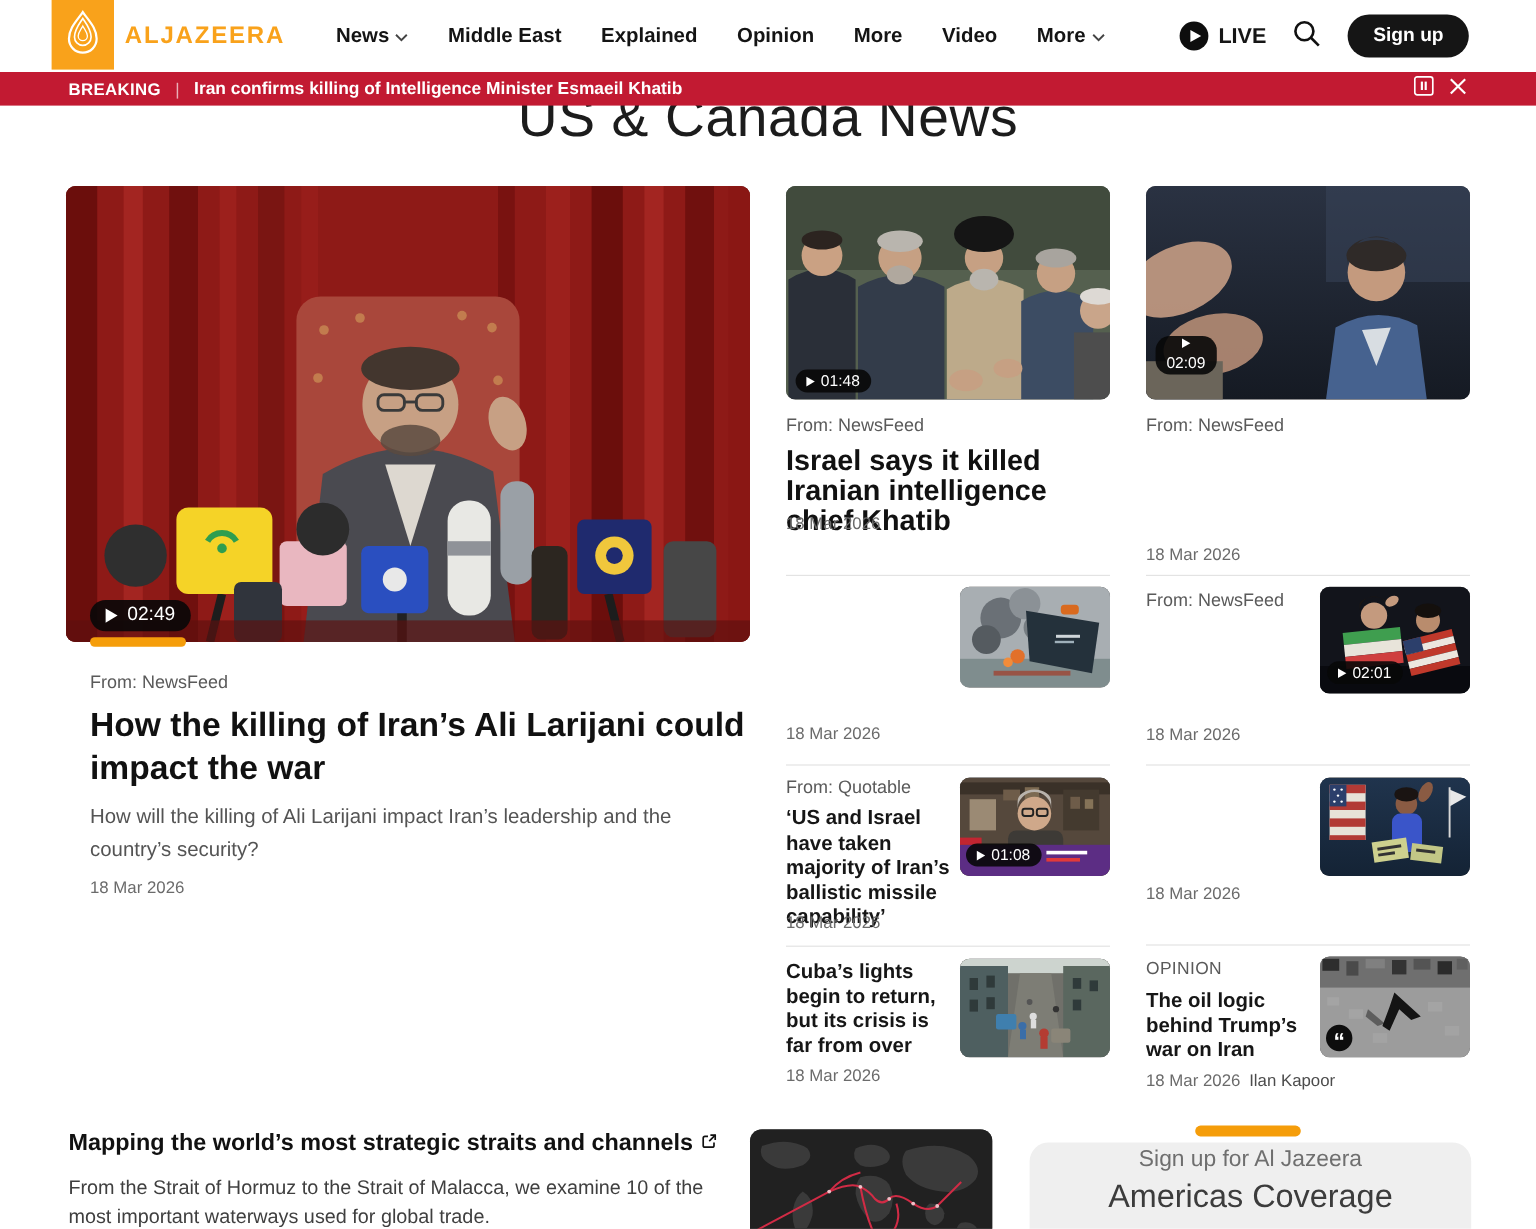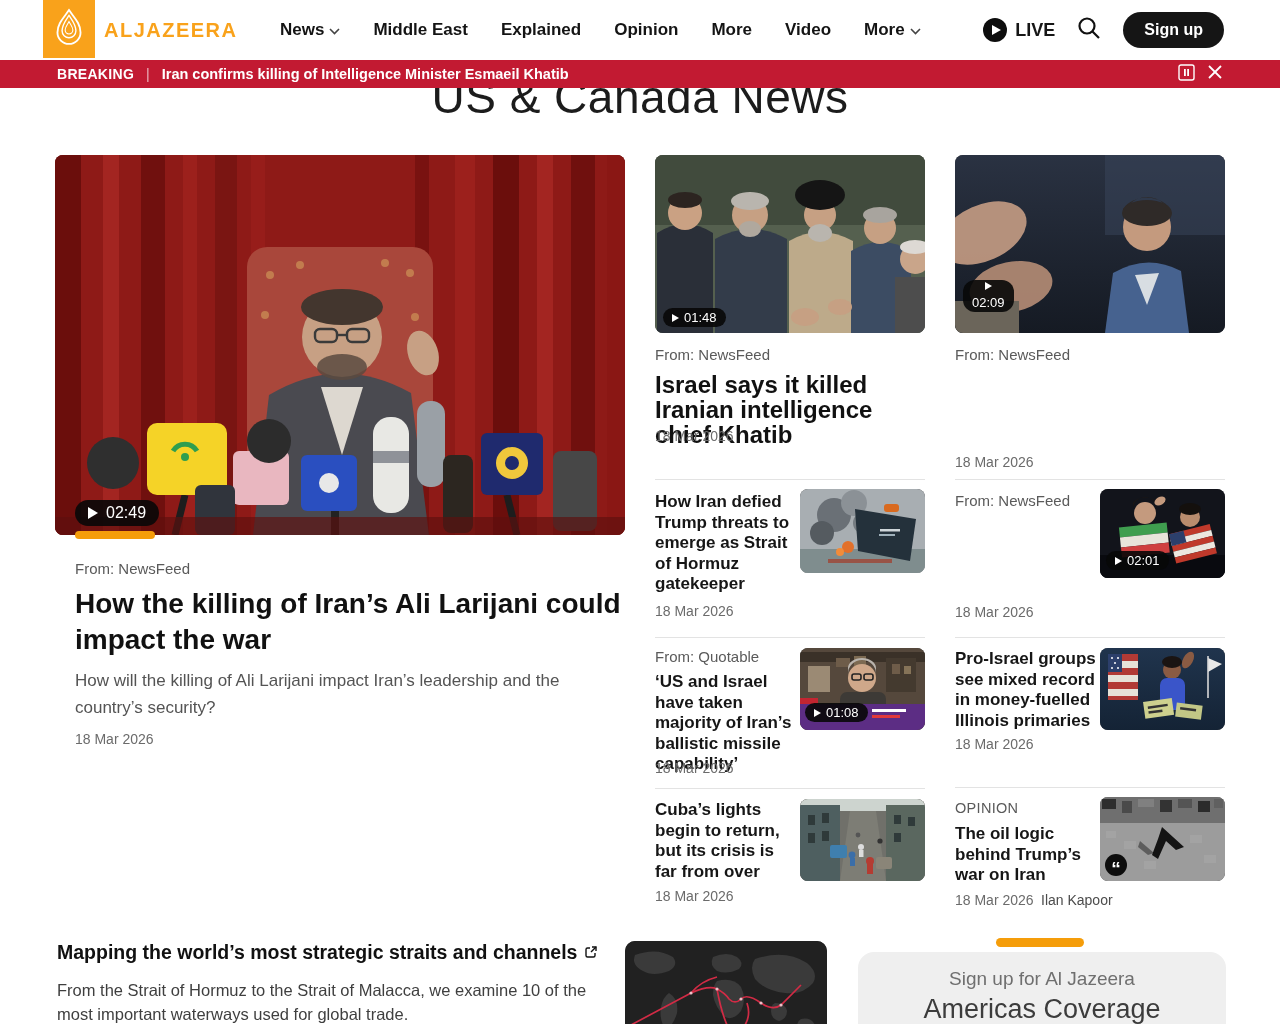--- a/index.html
+++ b/index.html
@@ -55,21 +55,21 @@
   .quote-ic{position:absolute;left:5px;bottom:5px;width:22px;height:22px;border-radius:50%;
             background:#0d0d0d;color:#fff;display:flex;align-items:center;justify-content:center;
             font-size:19px;font-weight:700;line-height:0;padding-top:8px;box-sizing:border-box;}
 
   
   .bh{position:absolute;display:flex;align-items:center;gap:7px;font-size:19.5px;font-weight:700;color:#111;cursor:pointer;}
   .bp{position:absolute;font-size:16.5px;line-height:24px;color:#3f3f3f;}
   .newsletter{position:absolute;left:858px;top:952px;width:368px;height:90px;background:#efefef;
               border-radius:16px 16px 0 0;text-align:center;cursor:pointer;}
   .nl-bar{position:absolute;left:996px;top:938px;width:88px;height:9px;border-radius:5px;background:#f59d0a;}
-  .nl-kicker{margin-top:16px;font-size:19px;color:#6f6f6f;}
+  .nl-kicker{margin-top:4px;font-size:19px;color:#6f6f6f;}
   .nl-title{margin-top:4px;font-size:27px;font-weight:500;color:#3c3c3c;}
 </style>
 </head>
 <body>
 
 <div class="header">
   <div class="logo-box">
     <span>
       <svg width="40" height="46" viewBox="0 0 52 58">
         <path d="M26 7 C20 16 11 24 11 36 a15 15 0 0 0 30 0 C41 24 32 16 26 7 Z" fill="none" stroke="#fff" stroke-width="2.4"></path>
@@ -256,21 +256,20 @@
       <span class="tri"></span>
       <span>01:48</span>
     </div>
   </div>
   <div class="src" style="left:0;top:346px;">From: NewsFeed</div>
   <div class="h-lg" style="left:0;top:372px;width:264px;">Israel says it killed Iranian intelligence chief Khatib</div>
   <div class="date" style="left:0;top:428px;">18 Mar 2026</div>
 
   <div class="divider" style="top:479px;"></div>
 
-  <div class="h-sm" style="left:0;top:492px;width:138px;">How Iran defied Trump threats to emerge as Strait of Hormuz gatekeeper</div>
   <div class="date" style="left:0;top:603px;">18 Mar 2026</div>
   <div class="fig" style="right:0;top:489px;width:125px;height:84px;">
     <svg width="125" height="84" viewBox="0 0 125 84" preserveAspectRatio="none">
       <rect width="125" height="84" fill="#a8aeb2"></rect>
       <rect y="60" width="125" height="24" fill="#7f8d8e"></rect>
       <circle cx="34" cy="26" r="17" fill="#6a7076"></circle>
         <circle cx="54" cy="14" r="13" fill="#8b9196"></circle>
       <circle cx="22" cy="44" r="12" fill="#555b60"></circle>
         <circle cx="64" cy="34" r="11" fill="#767d82"></circle>
       <path d="M55,20 L116,30 L110,72 L58,62 Z" fill="#24313b"></path>
@@ -406,21 +405,20 @@
       <ellipse cx="60" cy="12" rx="6" ry="4" fill="#c49a7e" transform="rotate(-30 60 12)"></ellipse>
     </svg>
     <div class="vbadge small" style="left:6px;bottom:8px;">
       <span class="tri"></span>
       <span>02:01</span>
     </div>
   </div>
 
   <div class="divider" style="top:637px;"></div>
 
-  <div class="h-sm" style="left:0;top:649px;width:142px;">Pro-Israel groups see mixed record in money-fuelled Illinois primaries</div>
   <div class="date" style="left:0;top:736px;">18 Mar 2026</div>
   <div class="fig" style="right:0;top:648px;width:125px;height:82px;">
     <svg width="125" height="82" viewBox="0 0 125 82" preserveAspectRatio="none">
       <defs>
           <linearGradient id="bgI" x1="0" y1="0" x2="0" y2="1">
             <stop offset="0" stop-color="#20344d"></stop>
             <stop offset="1" stop-color="#142335"></stop>
           </linearGradient>
         </defs>
       <rect width="125" height="82" fill="url(#bgI)"></rect>

